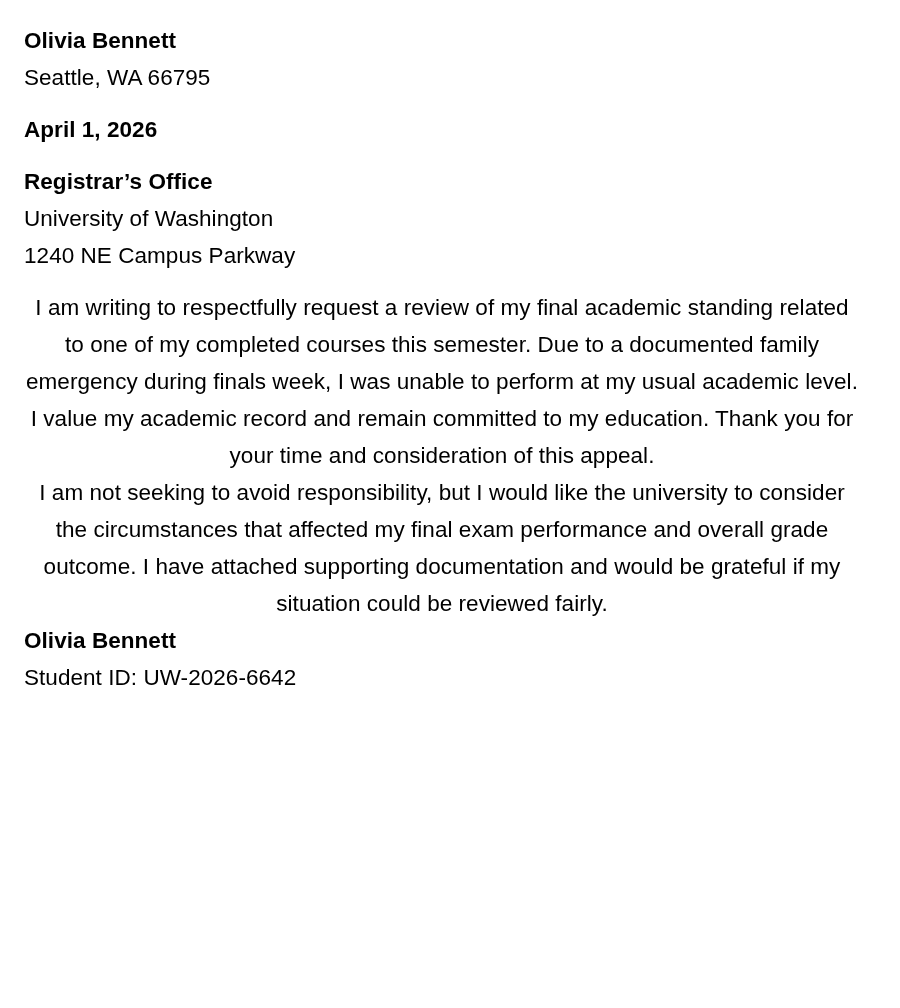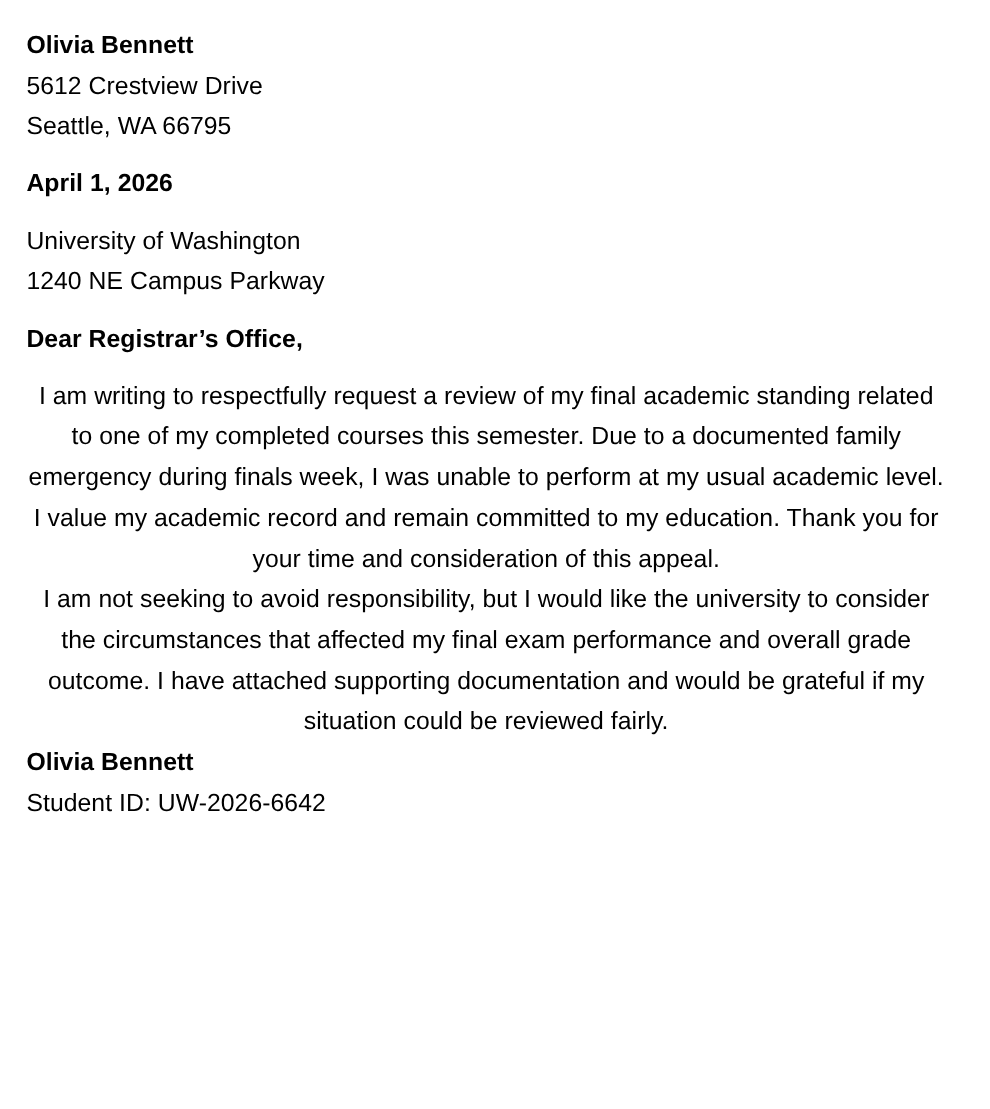--- a/index.html
+++ b/index.html
@@ -53,37 +53,34 @@
     max-width: 838px;
   }
 </style>
 </head>
 <body>
 
 <div class="page">
 
   <div class="doc-block sender-block">
     <div class="line bold">Olivia Bennett</div>
-    <div class="line">5612 Crestview Drive</div>
     <div class="line">Seattle, WA 66795</div>
   </div>
 
   <div class="doc-block">
     <div class="line bold">April 1, 2026</div>
   </div>
 
   <div class="doc-block recipient-block">
+    <div class="line bold">Registrar’s Office</div>
     <div class="line">University of Washington</div>
     <div class="line">1240 NE Campus Parkway</div>
   </div>
 
 
-  <div class="doc-block">
-    <div class="line bold">Dear Registrar’s Office,</div>
-  </div>
 
   <p class="para doc-block">I am writing to respectfully request a review of my final academic standing related to one of my completed courses this semester. Due to a documented family emergency during finals week, I was unable to perform at my usual academic level.</p>
   <p class="para doc-block">I value my academic record and remain committed to my education. Thank you for your time and consideration of this appeal.</p>
   <p class="para doc-block">I am not seeking to avoid responsibility, but I would like the university to consider the circumstances that affected my final exam performance and overall grade outcome. I have attached supporting documentation and would be grateful if my situation could be reviewed fairly.</p>
 
   <div class="doc-block signoff-block">
     <div class="line bold">Olivia Bennett</div>
     <div class="line">Student ID: UW-2026-6642</div>
   </div>
 

